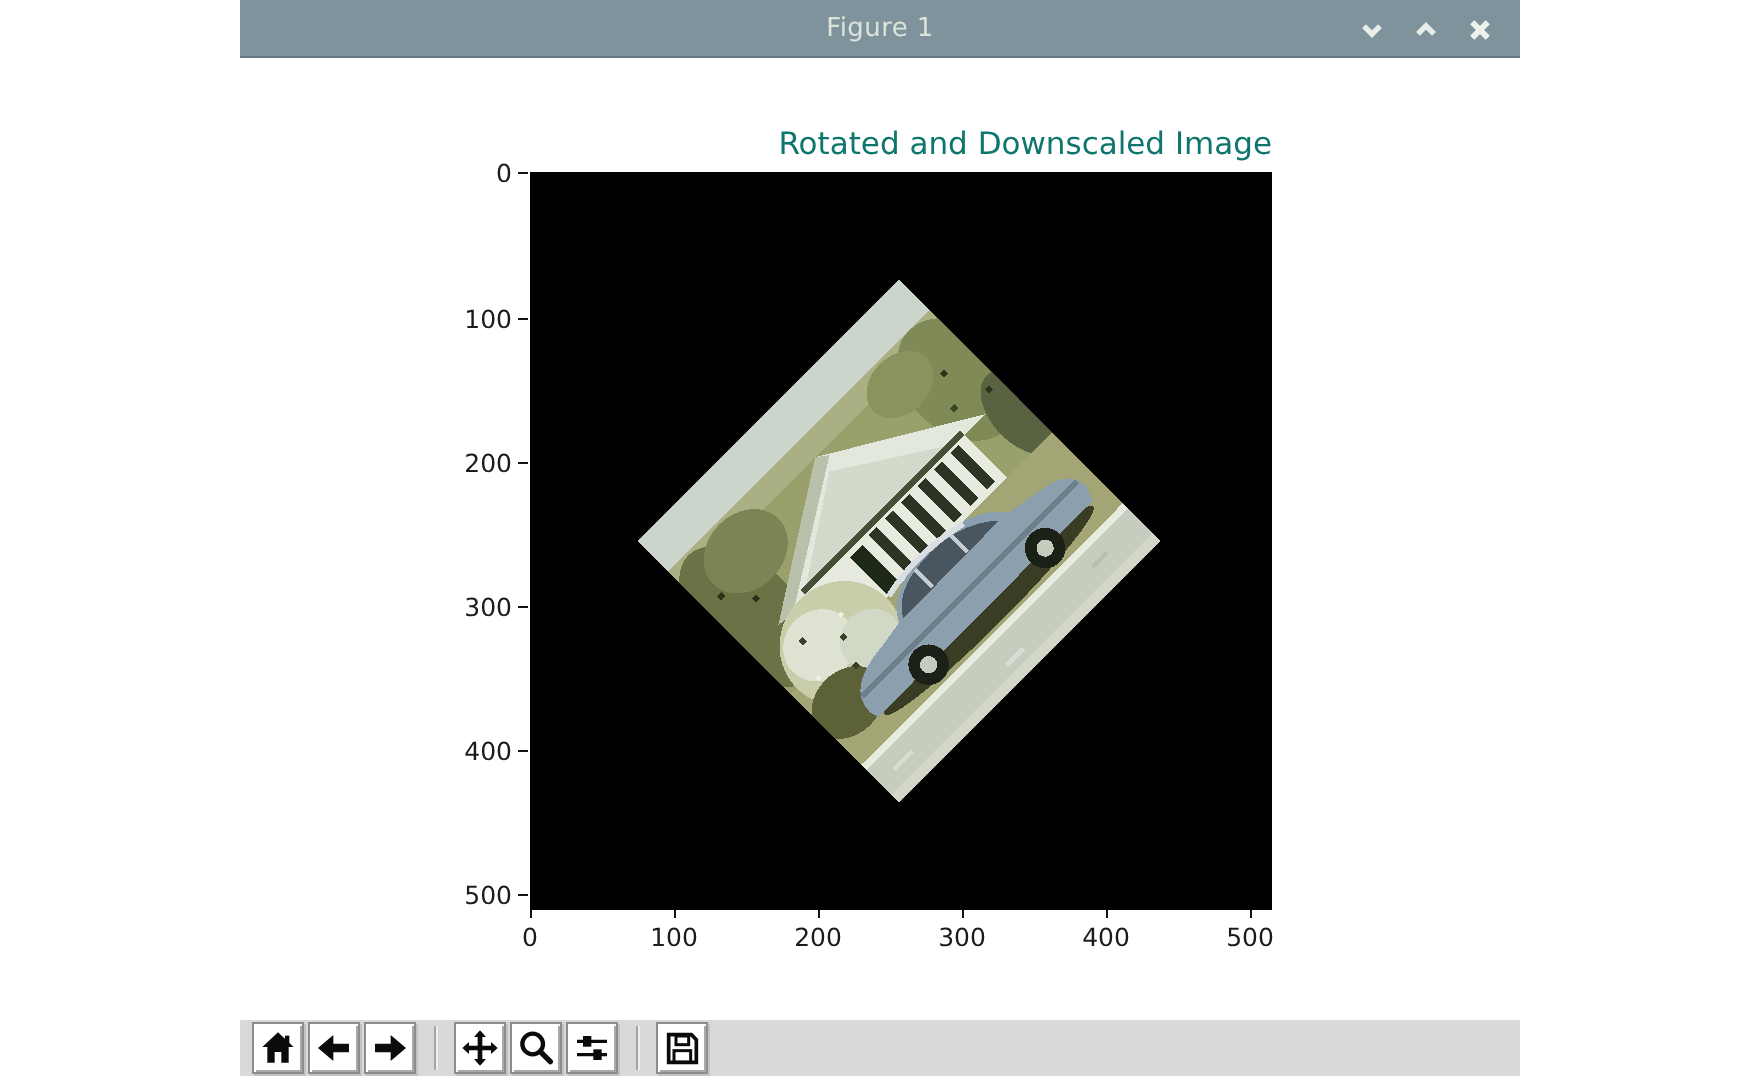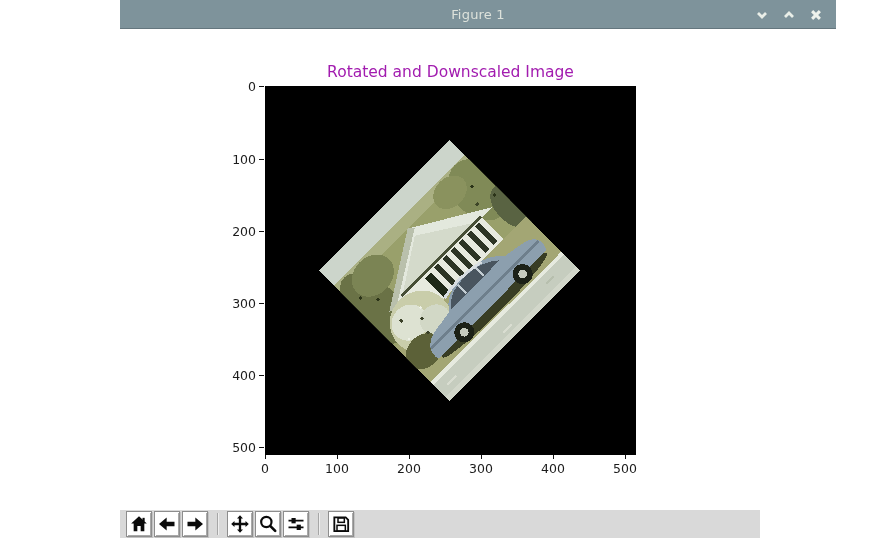--- a/index.html
+++ b/index.html
@@ -3,31 +3,31 @@
 <meta charset="utf-8">
 <style>
   * { margin:0; padding:0; box-sizing:border-box; }
   html,body { width:882px; height:541px; background:#ffffff; overflow:hidden;
               font-family:"DejaVu Sans","Liberation Sans",sans-serif; }
   .desktop { position:relative; width:882px; height:541px; background:#ffffff; }
 
   .window { position:absolute; left:120px; top:0; width:640px; height:538px; background:#ffffff; }
 
   
-  .titlebar { position:absolute; left:0; top:0; width:716px; height:29px;
+  .titlebar { position:absolute; left:0; top:0; width:640px; height:29px;
               background:var(--titlebar_bg); border-bottom:1px solid #64767e;
               display:flex; align-items:center; justify-content:center; }
   .titlebar .title { color:var(--titlebar_text); font-size:13px; letter-spacing:.2px; }
   .win-controls { position:absolute; right:8px; top:0; height:29px; display:flex; align-items:center; gap:11px; padding-right:4px; }
   .win-btn { width:16px; height:16px; display:flex; align-items:center; justify-content:center; cursor:default; }
 
   
   .canvas { position:absolute; left:0; top:30px; width:640px; height:480px; background:#ffffff; }
-  .fig-title { position:absolute; left:145px; top:33px; width:371px; text-align:center;
-               font-size:15.5px; color:#a21caf; }
+  .fig-title { position:absolute; left:145px; top:33px; width:371px; text-align:right;
+               font-size:15.5px; color:#0f766e; }
 
   .plot { position:absolute; left:145px; top:56px; width:371px; height:369px; background:var(--plot_bg); overflow:hidden; }
   .photo { position:absolute; left:92px; top:92px; width:185px; height:185px;
            transform:rotate(-45deg); }
   .photo svg { display:block; width:100%; height:100%; }
 
   .xtickmark { position:absolute; width:1px; height:4px; background:#111; top:425px; }
   .ytickmark { position:absolute; width:5px; height:1px; background:#111; left:139px; }
   .xticklabel { position:absolute; width:60px; top:431px; text-align:center; font-size:12.5px; color:#1c1c1c; }
   .yticklabel { position:absolute; width:52px; left:84px; text-align:right; font-size:12.5px; color:#1c1c1c; height:15px; }

